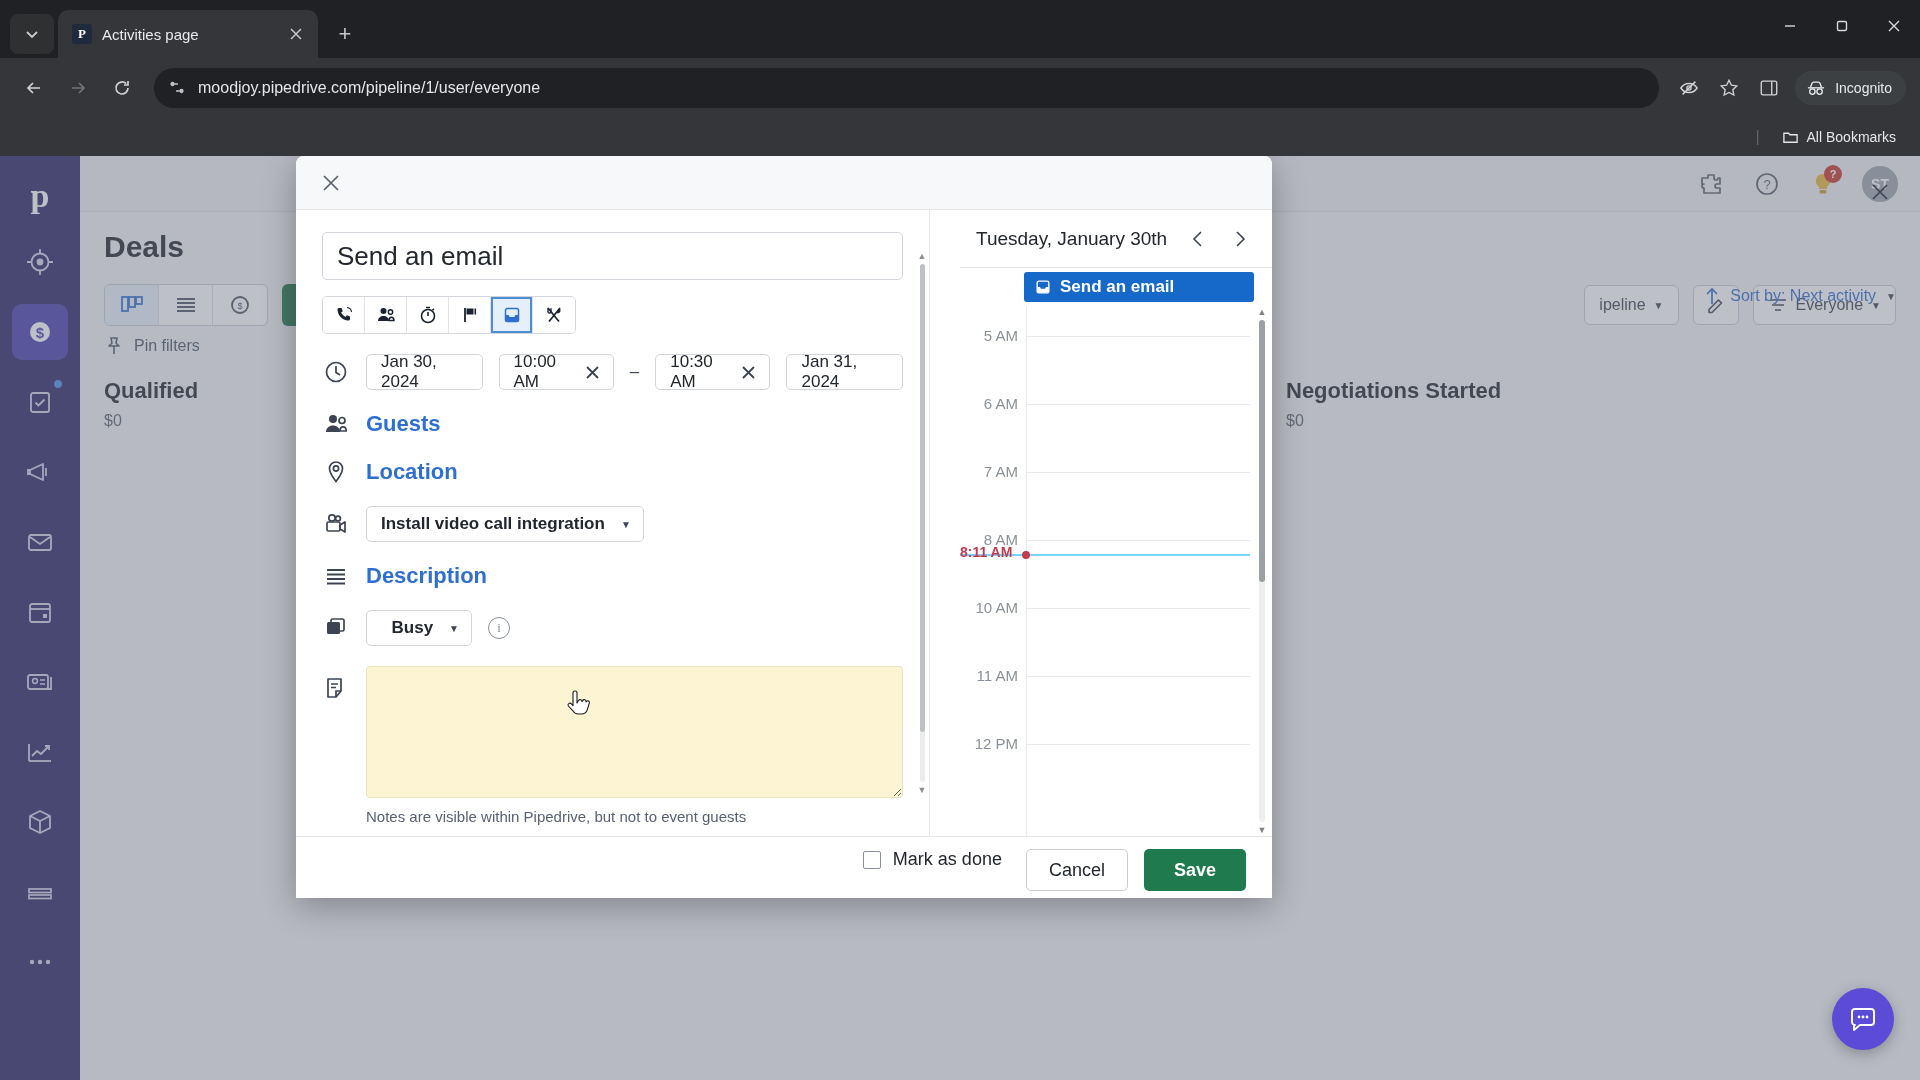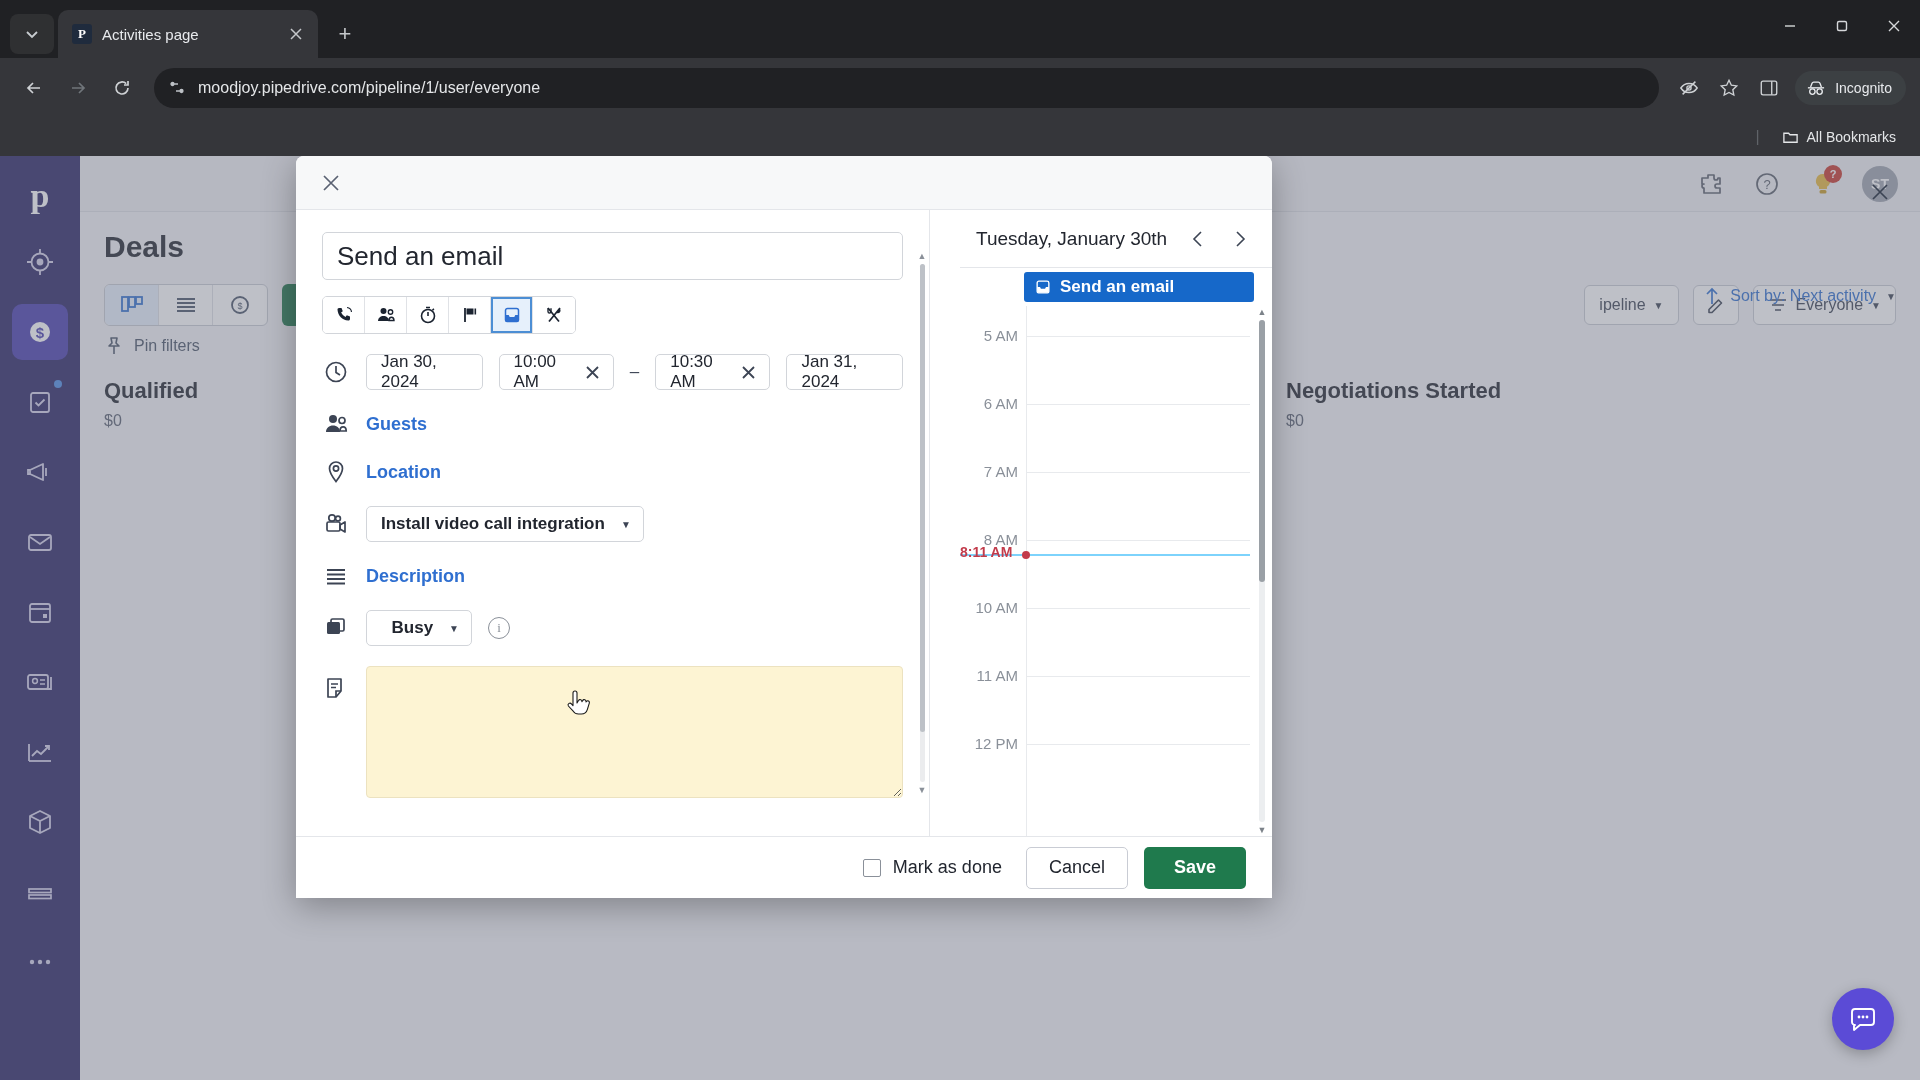--- a/index.html
+++ b/index.html
@@ -173,21 +173,21 @@
   .type-btn.active { background:#e6f0fb; box-shadow: inset 0 0 0 2px #4c8ed4; color:#2f6fd0; }
 
   .frow { display:flex; align-items:center; gap: 16px; margin-top: 20px; }
   .fico { width: 28px; height: 28px; display:flex; align-items:center;
     justify-content:center; color:#3c4454; flex-shrink:0; }
   .chip { height: 36px; border:1px solid #d2d5da; border-radius:5px; background:#fff;
     display:flex; align-items:center; padding: 0 14px; font-size: 17px; color:#22262f;
     cursor:pointer; gap: 12px; }
   .chip-x { color:#3c4454; font-size: 16px; cursor:pointer; }
   .dash { color:#3c4454; font-size: 17px; }
-  .flink { color:#2f6fd0; font-size: 18px; font-weight: bold; cursor:pointer; }
+  .flink { color:#2f6fd0; font-size: 22px; font-weight: bold; cursor:pointer; }
   .select { height: 36px; border:1px solid #d2d5da; border-radius:5px; background:#fff;
     display:flex; align-items:center; justify-content: flex-end; gap: 16px;
     padding: 0 12px 0 14px; font-size: 17px; color:#22262f; cursor:pointer;
     font-weight: bold; }
   .caret { font-size: 10px; color:#3c4454; }
   .info-ico { width:22px; height:22px; border-radius:50%; border:1.5px solid #8a9099;
     color:#8a9099; font-size:13px; display:flex; align-items:center;
     justify-content:center; font-family:"Liberation Serif", serif; cursor:pointer; }
   .notes-area { width: 100%; height: 132px; background:#fdf4d3; border:1px solid #ece2c0;
     border-radius:4px; }
@@ -220,22 +220,22 @@
     border-radius:50%; background:#c23b4b; }
   .cal-scroll { position:absolute; right: 4px; top: 0; bottom:0; width: 12px; }
   .cal-sc-arrow { position:absolute; left:0; width:12px; height:12px; display:flex;
     align-items:center; justify-content:center; color:#7c8289; font-size:9px; cursor:pointer; }
   .cal-sc-track { position:absolute; left:3px; top:14px; bottom:14px; width:6px;
     background:#eceef0; border-radius:3px; }
   .cal-sc-thumb { position:absolute; left:3px; top:14px; width:6px; height: 262px;
     background:#9aa0a6; border-radius:3px; cursor:pointer; }
 
   .modal-foot { height: 62px; border-top:1px solid #e4e6ea; background:#fff;
-    display:flex; align-items:center; justify-content:flex-end; gap: 16px;
-    padding: 0 26px; flex-shrink:0; }
+    display:flex; align-items:flex-start; justify-content:flex-end; gap: 16px;
+    padding: 12px 26px; flex-shrink:0; }
   .chkwrap { display:flex; align-items:center; gap: 12px; color:#22262f;
     font-size: 18px; cursor:pointer; margin-right: 8px; }
   .chkbox { width: 18px; height: 18px; border:1.5px solid #8a9099; border-radius:2px;
     background:#fff; }
   .btn { height: 42px; border-radius:5px; display:flex; align-items:center;
     justify-content:center; padding: 0 22px; font-size: 18px; cursor:pointer; }
   .btn-cancel { border:1px solid #c9ccd4; background:#fff; color:#22262f; }
   .btn-save { background:#1f7a4d; color:#fff; font-weight:bold; padding: 0 30px; }
 
   
@@ -700,20 +700,21 @@
             <div class="frow" style="align-items:flex-start;">
               <div class="fico" style="margin-top:8px;">
                 <svg width="26" height="26" viewBox="0 0 26 26">
                     <path d="M5 4h13v12l-5 6H5z" fill="none" stroke="currentColor" stroke-width="1.7" stroke-linejoin="round"></path>
                     <path d="M18 16h-5v6" fill="none" stroke="currentColor" stroke-width="1.7"></path>
                     <path d="M8 9h7M8 12.5h5" stroke="currentColor" stroke-width="1.5"></path>
                   </svg>
               </div>
               <textarea class="notes-area" value="" style=""></textarea>
             </div>
+            <div class="notes-hint" style="margin-left:44px;">Notes are visible within Pipedrive, but not to event guests</div>
 
             
             
           </div>
 
           <div class="form-scroll">
             <div class="form-scroll-arrow" style="top:0;">▲</div>
             <div class="form-scroll-track"></div>
             <div class="form-scroll-thumb"></div>
             <div class="form-scroll-arrow" style="bottom:0;">▼</div>

